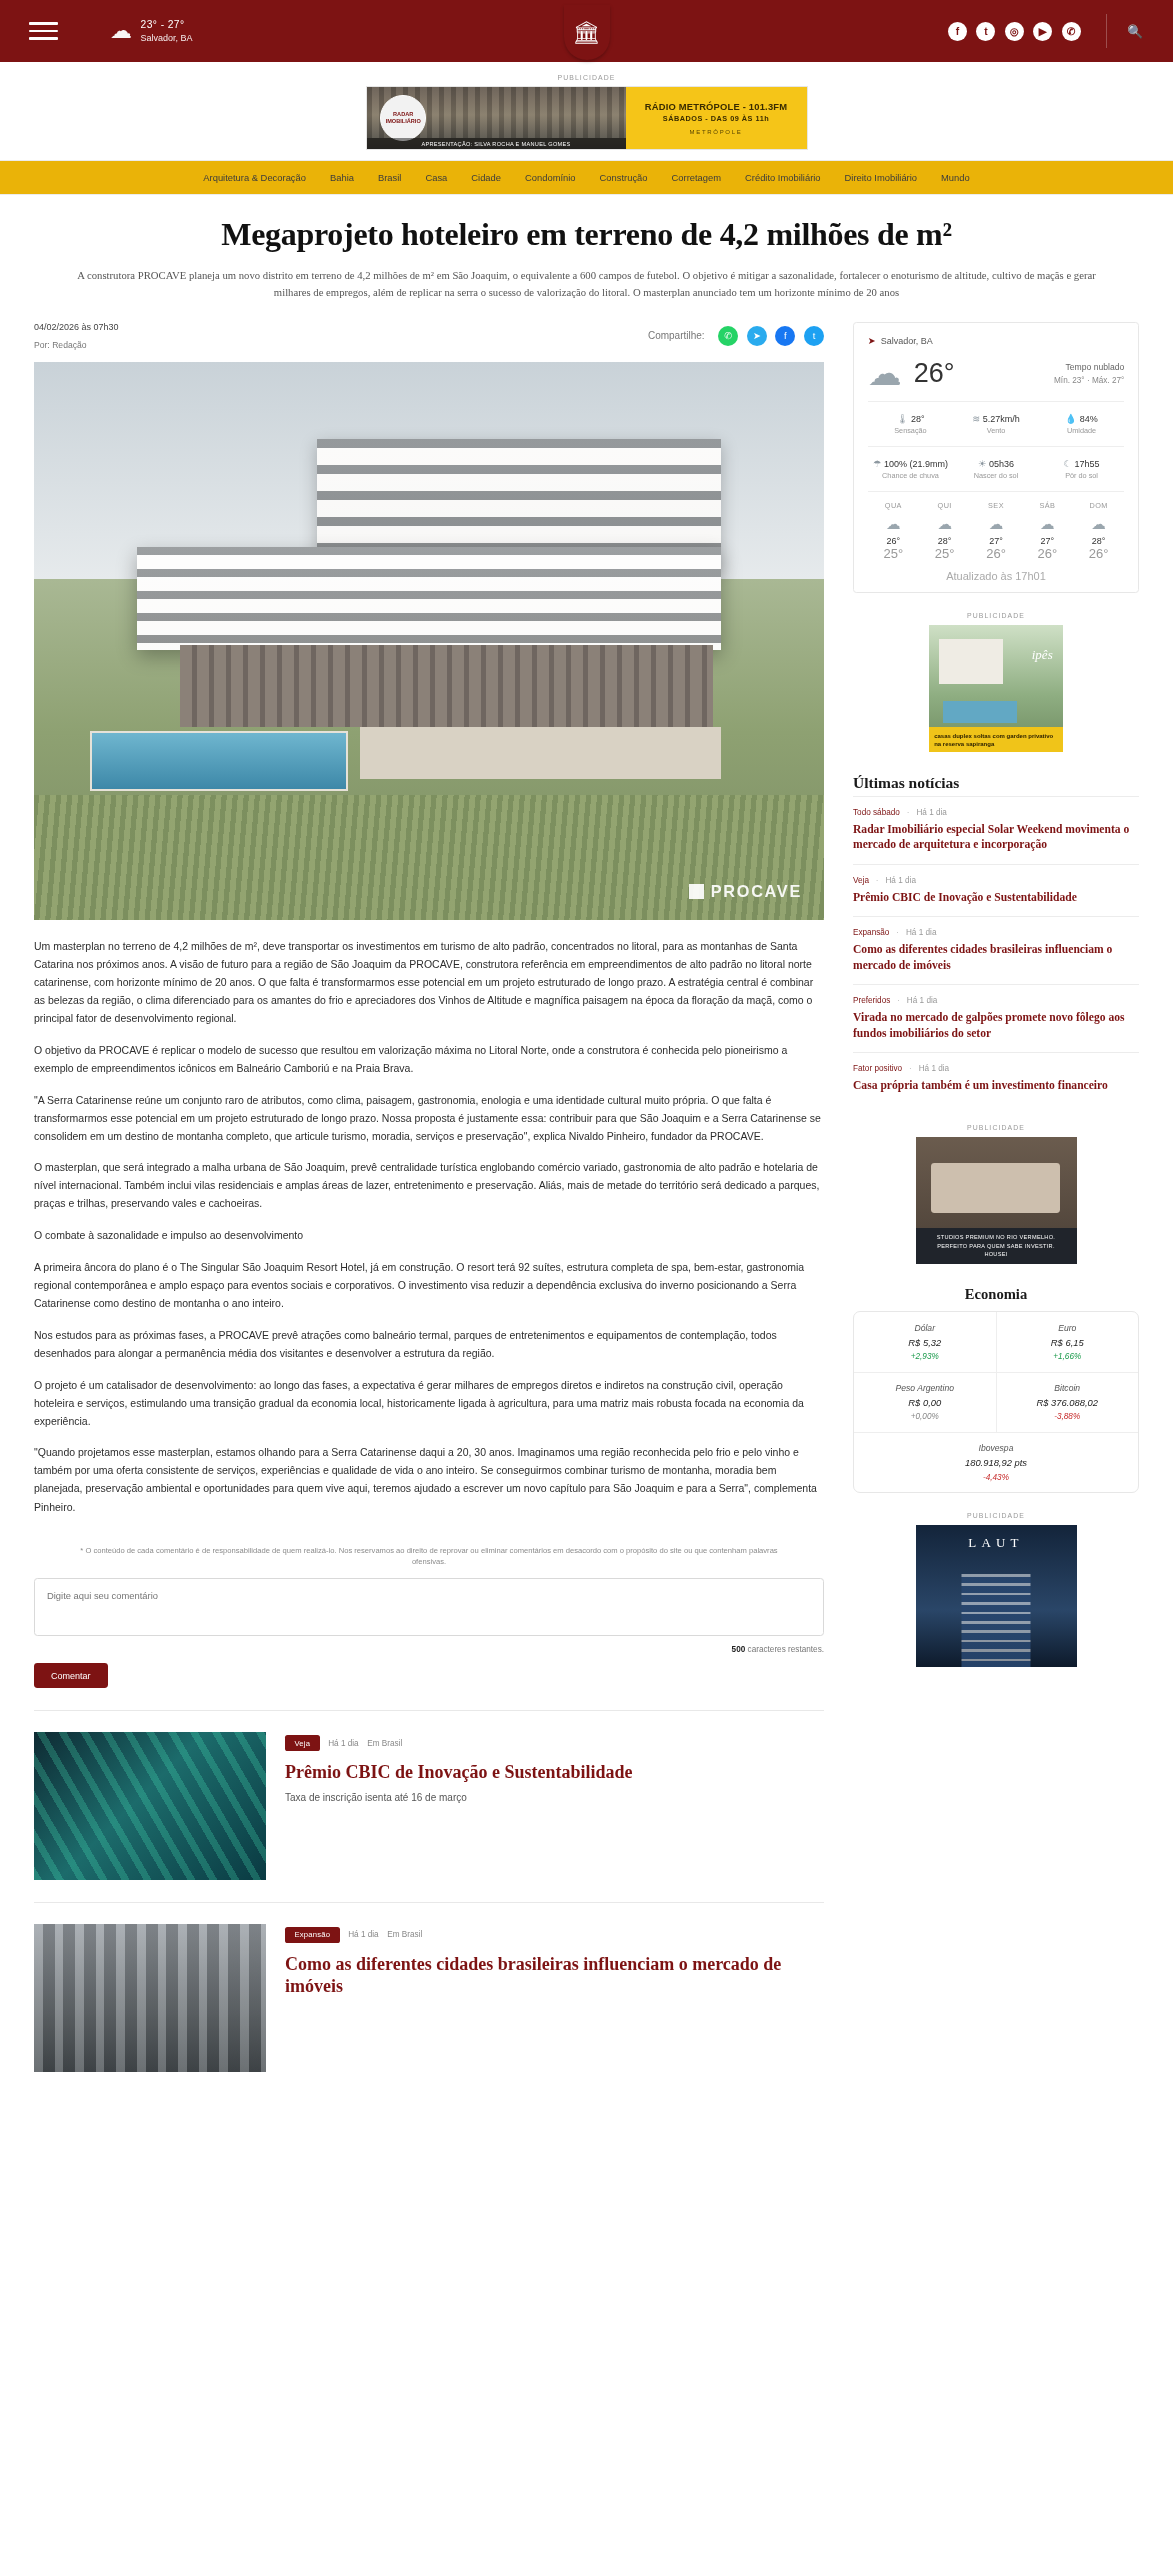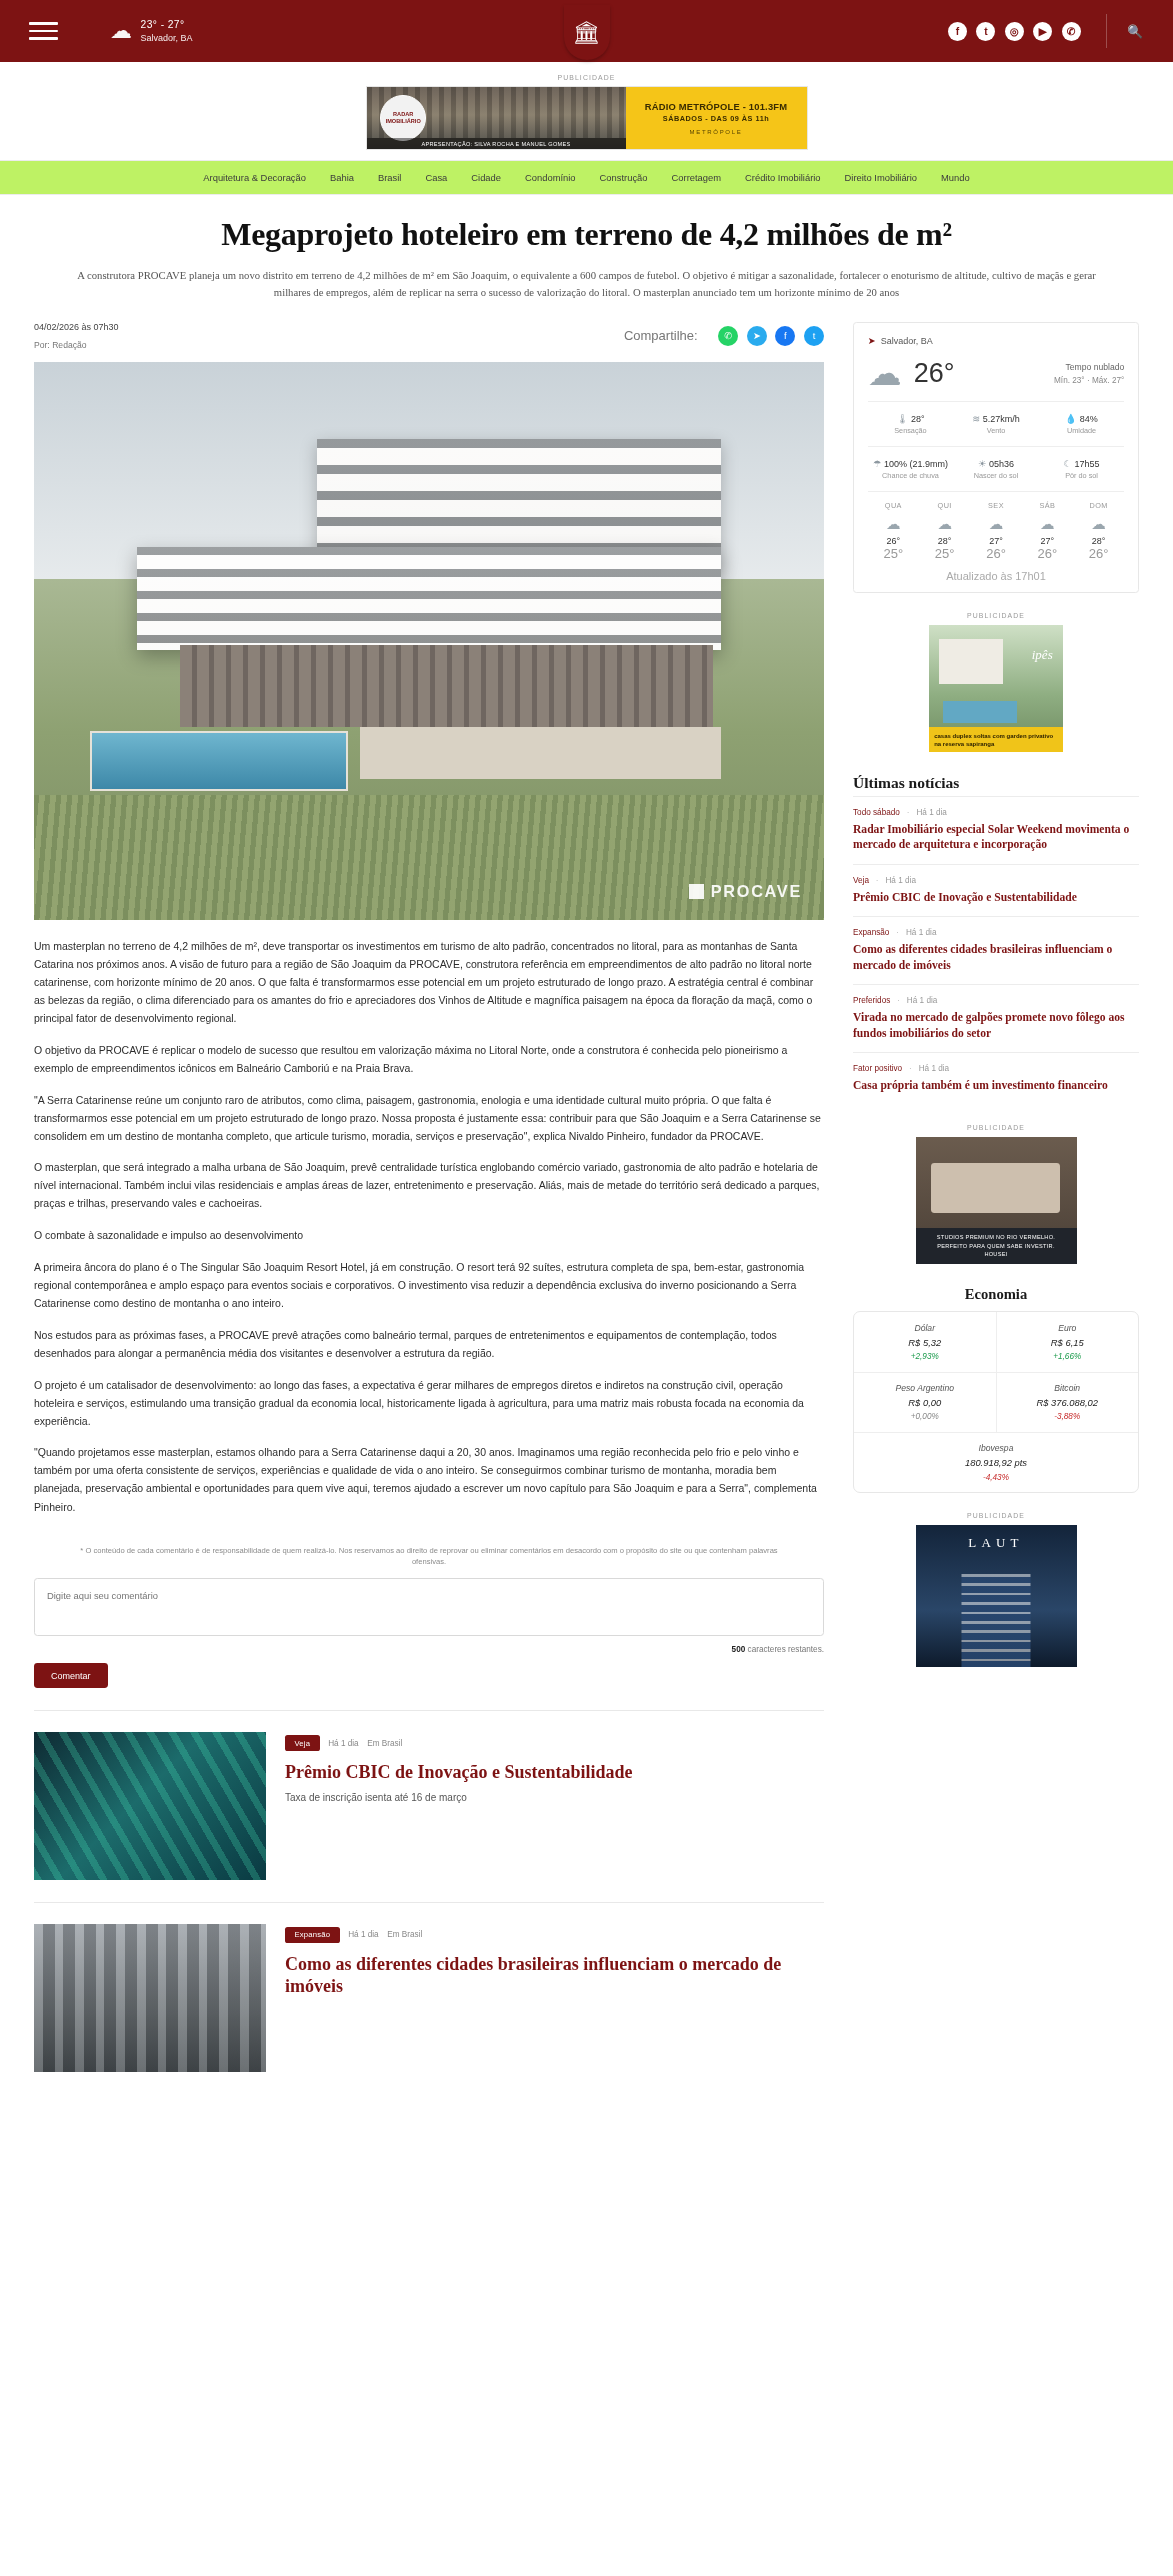--- a/index.html
+++ b/index.html
@@ -82,21 +82,21 @@
     flex: 1; background: #f5c518; color: #3a2c00;
     display: flex; flex-direction: column; align-items: center; justify-content: center; gap: 2.6px;
   }
   .ad-right .l1 { font-size: 9.4px; font-weight: bold; letter-spacing: 0.2px; }
   .ad-right .l2 { font-size: 7.3px; font-weight: bold; letter-spacing: 0.5px; }
   .ad-right .l3 { font-size: 6px; letter-spacing: 1.7px; margin-top: 3.4px; color: #5a4600; }
 
   
   .nav {
     border-top: 0.9px solid #ececec; border-bottom: 0.9px solid #ececec;
-    display: flex; justify-content: center; gap: 0; padding: 11px 0; background: #bef264;
+    display: flex; justify-content: center; gap: 0; padding: 11px 0; background: #eab308;
   }
   .nav a {
     font-size: 9.4px; color: #3c3c3c; text-decoration: none; padding: 0 12px;
     white-space: nowrap;
   }
 
   
   .page { width: 1173px; padding: 0 0 34px; }
   .headline-wrap { padding: 22px 0 0; }
   h1.title {
@@ -112,21 +112,21 @@
 
   .cols { display: flex; gap: 29px; padding: 22px 34px 0; align-items: flex-start; }
   .main-col { width: 790px; }
   .side-col { width: 320px; }
 
   
   .meta-row { display: flex; align-items: flex-start; justify-content: space-between; }
   .meta-left .date { font-size: 9px; color: #444; }
   .meta-left .author { font-size: 8.6px; color: #777; margin-top: 7.7px; }
   .share { display: flex; align-items: center; gap: 8.6px; padding-top: 3.4px; }
-  .share .lbl { font-size: 13px; color: #777; margin-right: 12px; }
+  .share .lbl { font-size: 10px; color: #777; margin-right: 5px; }
   .share .b {
     width: 20px; height: 20px; border-radius: 50%; color: #fff;
     display: flex; align-items: center; justify-content: center; font-size: 9.4px; cursor: pointer;
   }
   .share .wa { background: #25D366; }
   .share .tg { background: #2AABEE; }
   .share .fb { background: #1877F2; }
   .share .tw { background: #1DA1F2; }
 
   

